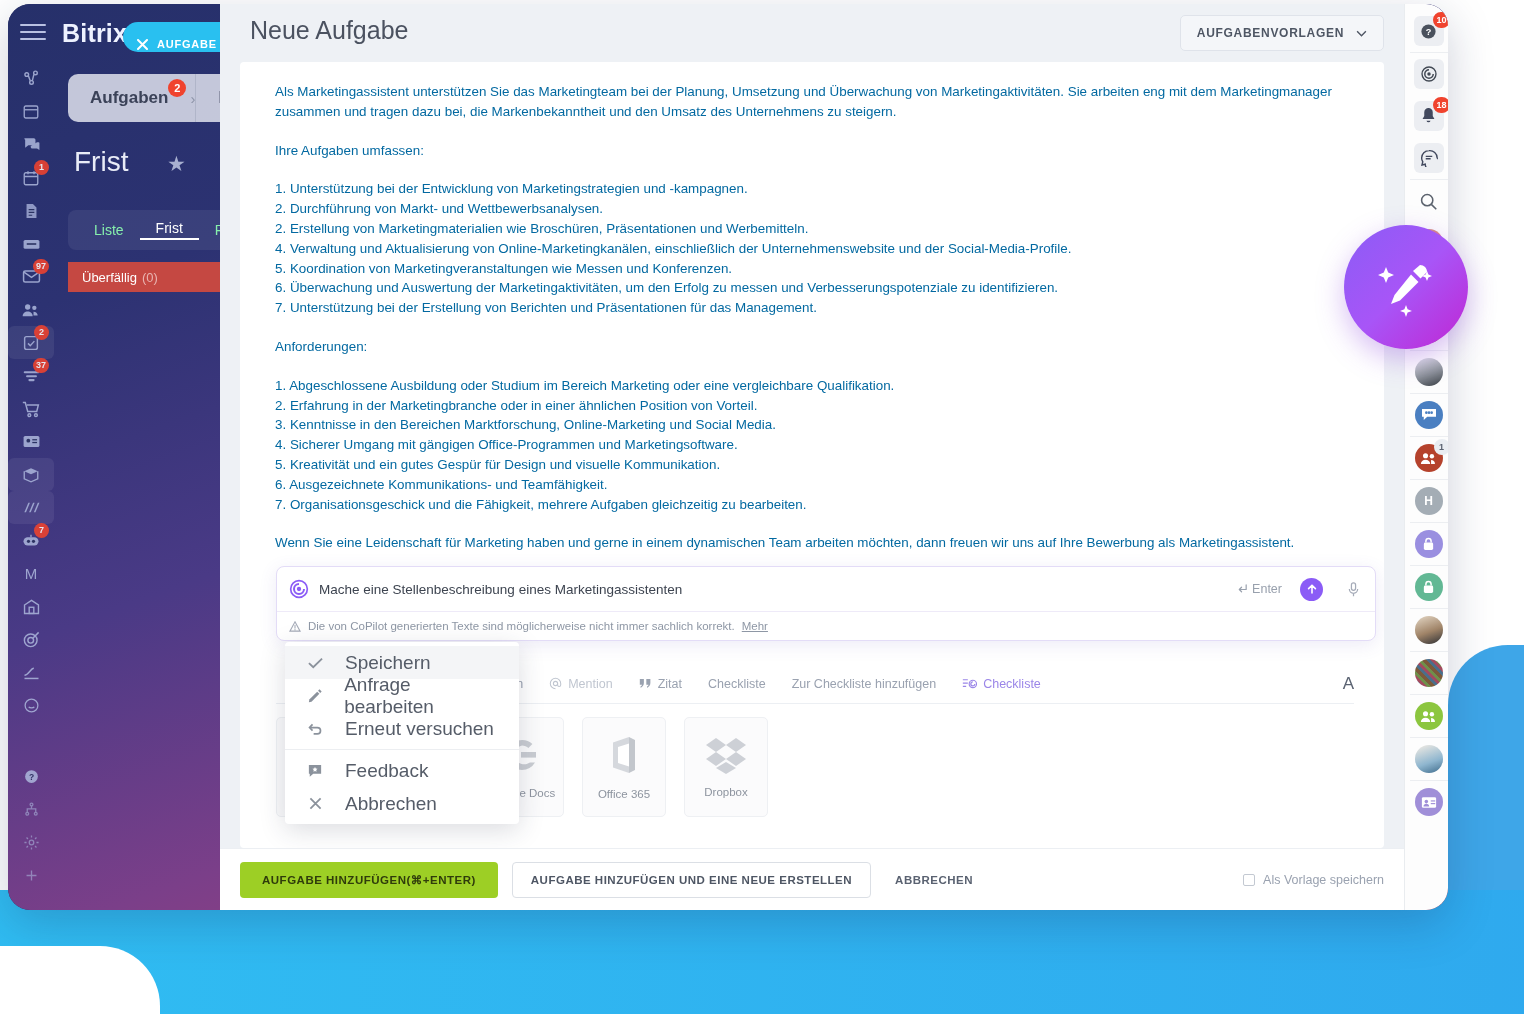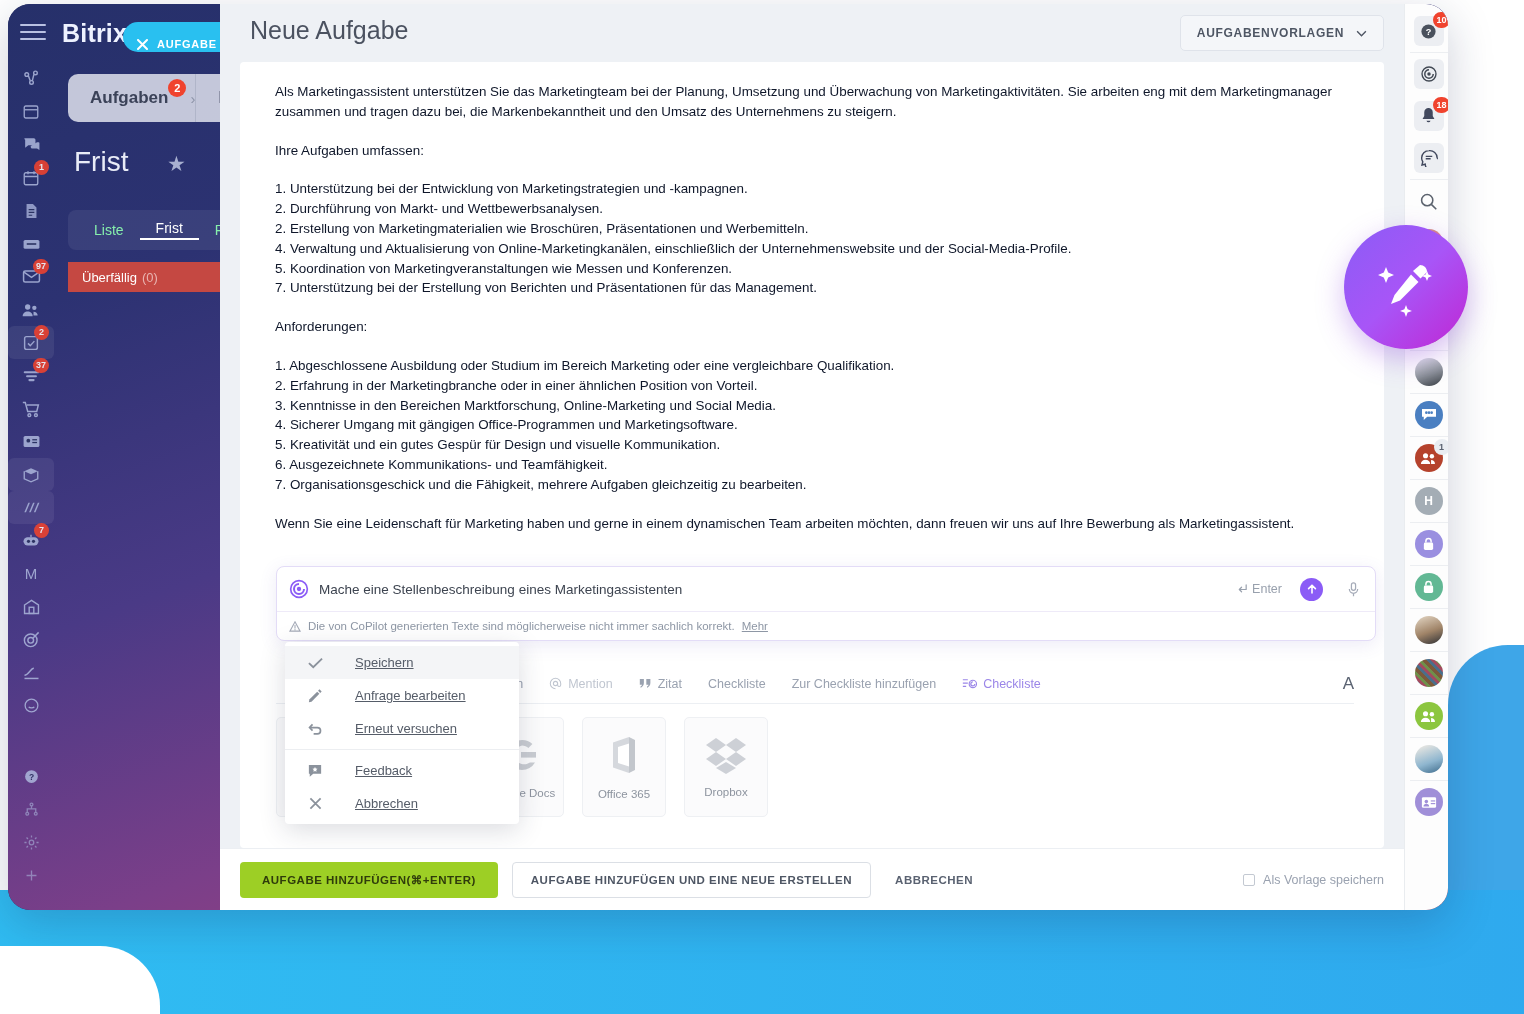--- a/index.html
+++ b/index.html
@@ -112,21 +112,21 @@
     position:absolute; right:20px; top:11px; height:36px; padding:0 16px; border:1px solid #dfe3ea;
     background:#f4f6f9; border-radius:5px; display:flex; align-items:center; gap:12px;
     font-size:12px; font-weight:700; letter-spacing:.7px; color:#4e5664;
   }
 
   .dlg-body {
     position:absolute; left:20px; top:58px; right:20px; bottom:62px;
     background:#ffffff; border-radius:4px; overflow:hidden;
   }
 
-  .doc-text { position:absolute; left:35px; top:20px; right:30px; color:#0f172a; font-size:13.4px; line-height:19.8px; }
+  .doc-text { position:absolute; left:35px; top:20px; right:30px; color:#0369a1; font-size:13.4px; line-height:19.8px; }
   .doc-text p { margin:0; }
   .doc-text .gap { height:19px; }
 
   
   .copilot {
     position:absolute; left:36px; top:504px; width:1100px;
     background:#fff; border:1px solid #e3dcf7; border-radius:8px;
     box-shadow:0 4px 18px rgba(92,70,180,.11);
   }
   .cp-row1 { height:44px; display:flex; align-items:center; padding:0 12px; gap:10px; }
@@ -158,22 +158,22 @@
   }
   .fcard .lbl { font-size:11.5px; color:#8d949f; }
   .fcard-ghost { background:#fafafb; }
 
   
   .ctxmenu {
     position:absolute; left:45px; top:580px; width:234px; background:#fff;
     border-radius:4px; box-shadow:0 6px 26px rgba(40,50,70,.17); padding:4px 0; z-index:30;
   }
   .ctxmenu .mi {
-    height:33px; display:flex; align-items:center; gap:32px; padding:0 22px;
-    font-size:13px; color:#555c68;text-decoration:underline;
+    height:33px; display:flex; align-items:center; gap:22px; padding:0 22px;
+    font-size:19px; color:#555c68;
   }
   .ctxmenu .mi.hl { background:#f4f5f7; }
   .ctxmenu .mi .mic { width:16px; display:flex; align-items:center; justify-content:center; color:#8b929c; }
   .ctxmenu .sep { height:1px; background:#eceef1; margin:4px 0; }
 
   
   .dlg-foot { position:absolute; left:0; right:0; bottom:0; height:62px; background:#fff; border-top:1px solid #eceff3; display:flex; align-items:center; padding:0 20px; gap:14px; }
   .btn-primary {
     height:36px; padding:0 22px; background:#9dcf25; border-radius:4px; color:#2f3c0b;
     font-size:11.5px; font-weight:700; letter-spacing:.5px; display:flex; align-items:center;
@@ -452,20 +452,21 @@
         <div class="doc-text" id="doc-text">
             <p>Als Marketingassistent unterstützen Sie das Marketingteam bei der Planung, Umsetzung und Überwachung von Marketingaktivitäten. Sie arbeiten eng mit dem Marketingmanager zusammen und tragen dazu bei, die Markenbekanntheit und den Umsatz des Unternehmens zu steigern.</p>
             <div class="gap"></div>
             <p>Ihre Aufgaben umfassen:</p>
             <div class="gap"></div>
             <p>1. Unterstützung bei der Entwicklung von Marketingstrategien und -kampagnen.</p>
             <p>2. Durchführung von Markt- und Wettbewerbsanalysen.</p>
             <p>2. Erstellung von Marketingmaterialien wie Broschüren, Präsentationen und Werbemitteln.</p>
             <p>4. Verwaltung und Aktualisierung von Online-Marketingkanälen, einschließlich der Unternehmenswebsite und der Social-Media-Profile.</p>
             <p>5. Koordination von Marketingveranstaltungen wie Messen und Konferenzen.</p>
+            <p>6. Überwachung und Auswertung der Marketingaktivitäten, um den Erfolg zu messen und Verbesserungspotenziale zu identifizieren.</p>
             <p>7. Unterstützung bei der Erstellung von Berichten und Präsentationen für das Management.</p>
             <div class="gap"></div>
             <p>Anforderungen:</p>
             <div class="gap"></div>
             <p>1. Abgeschlossene Ausbildung oder Studium im Bereich Marketing oder eine vergleichbare Qualifikation.</p>
             <p>2. Erfahrung in der Marketingbranche oder in einer ähnlichen Position von Vorteil.</p>
             <p>3. Kenntnisse in den Bereichen Marktforschung, Online-Marketing und Social Media.</p>
             <p>4. Sicherer Umgang mit gängigen Office-Programmen und Marketingsoftware.</p>
             <p>5. Kreativität und ein gutes Gespür für Design und visuelle Kommunikation.</p>
             <p>6. Ausgezeichnete Kommunikations- und Teamfähigkeit.</p>

